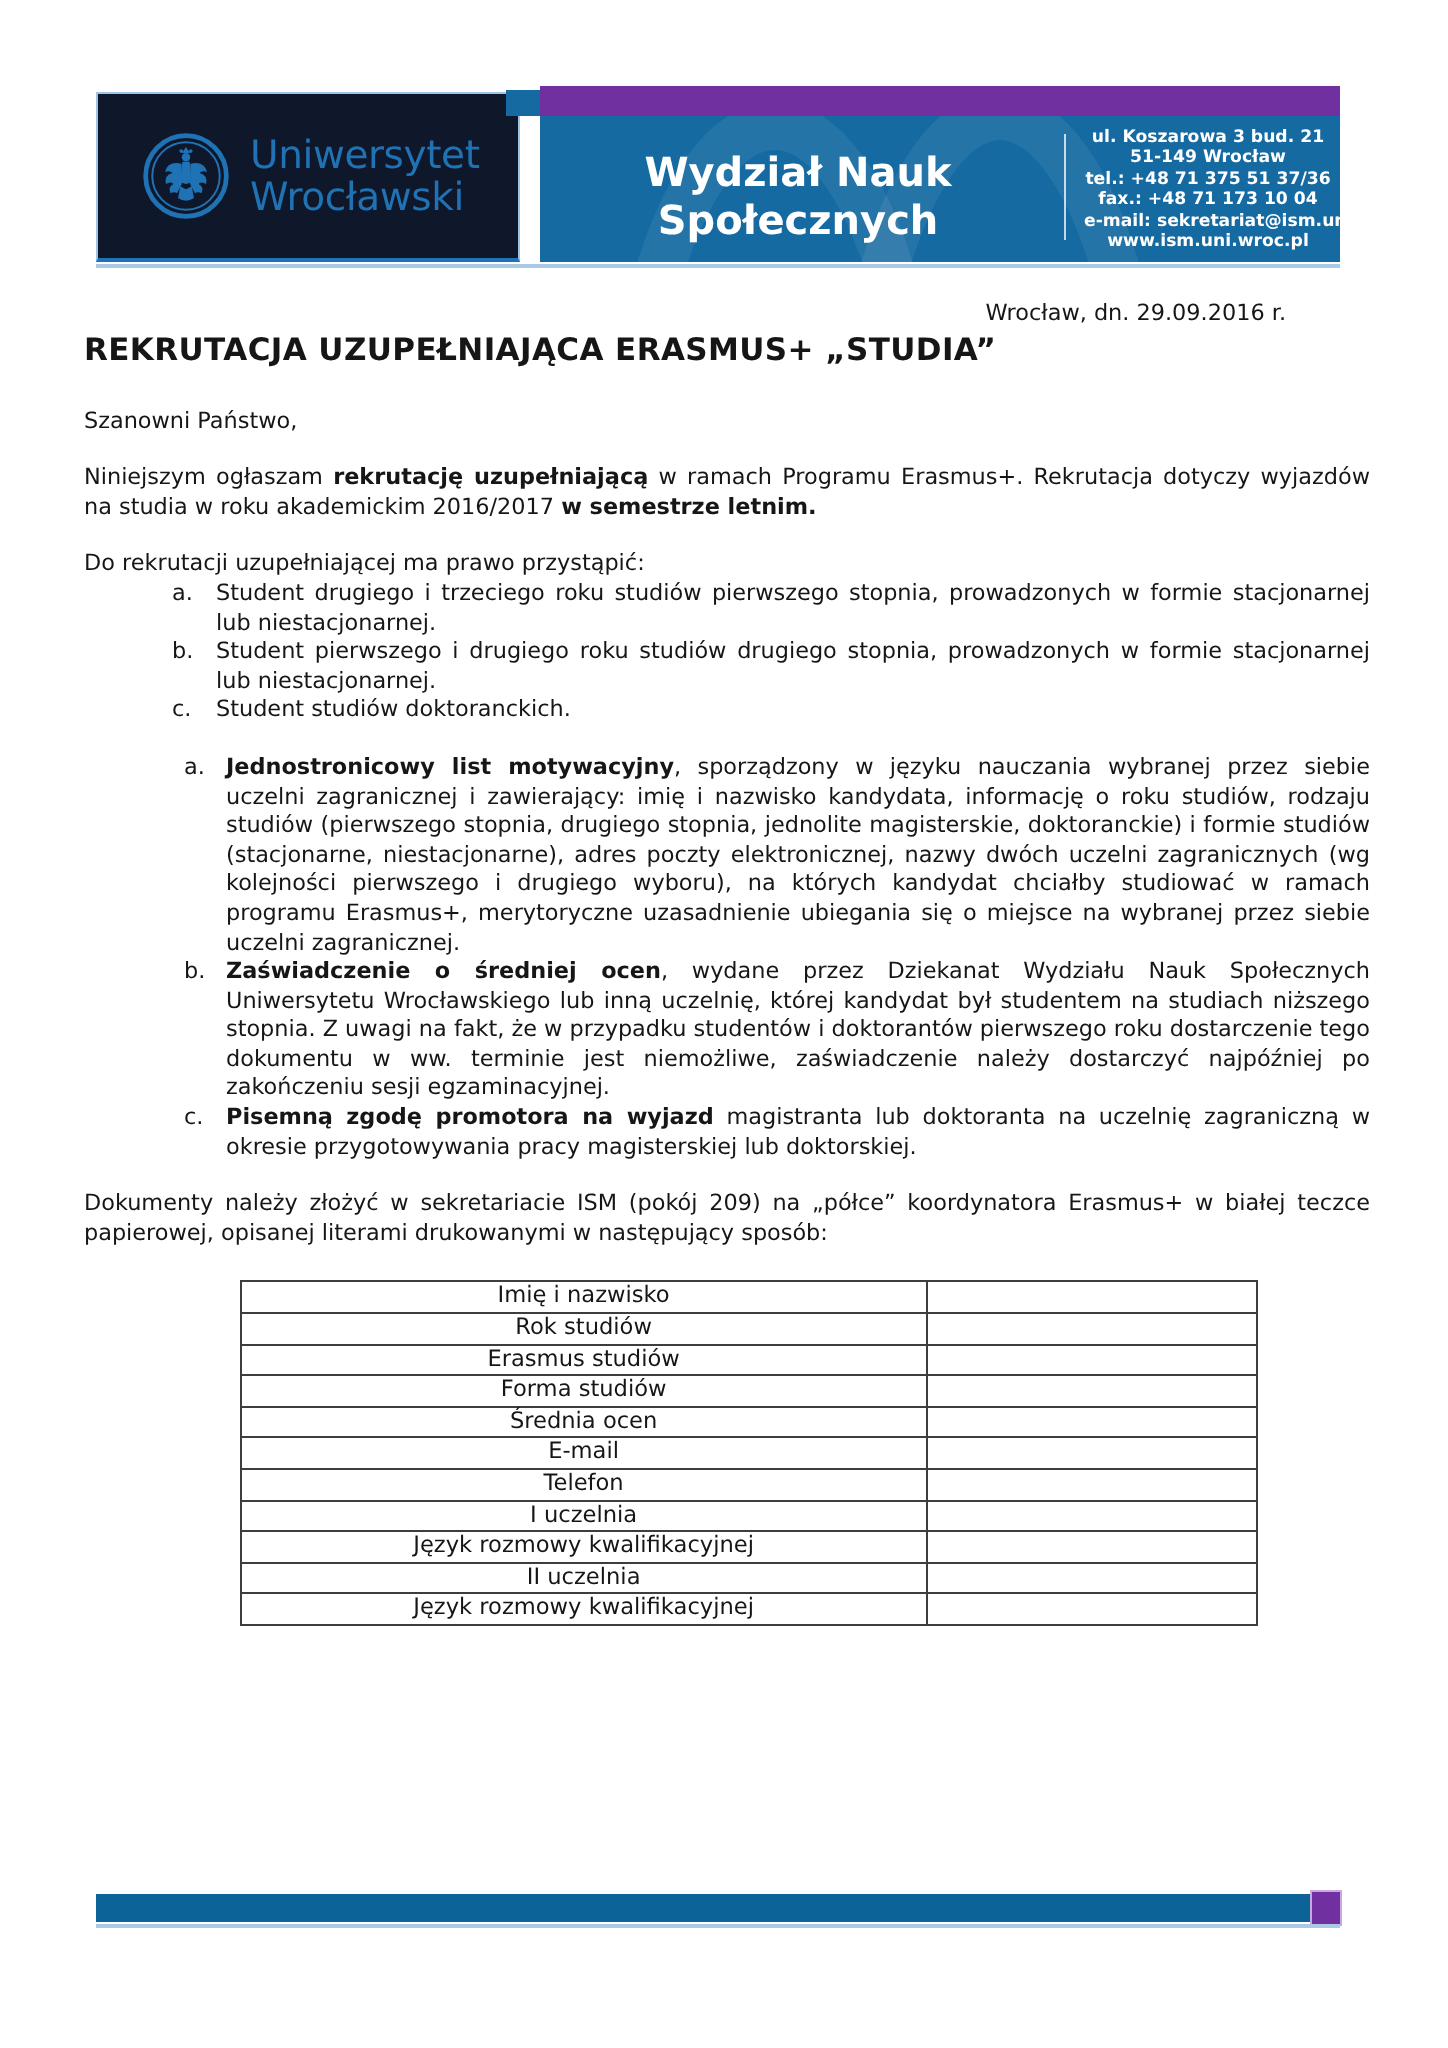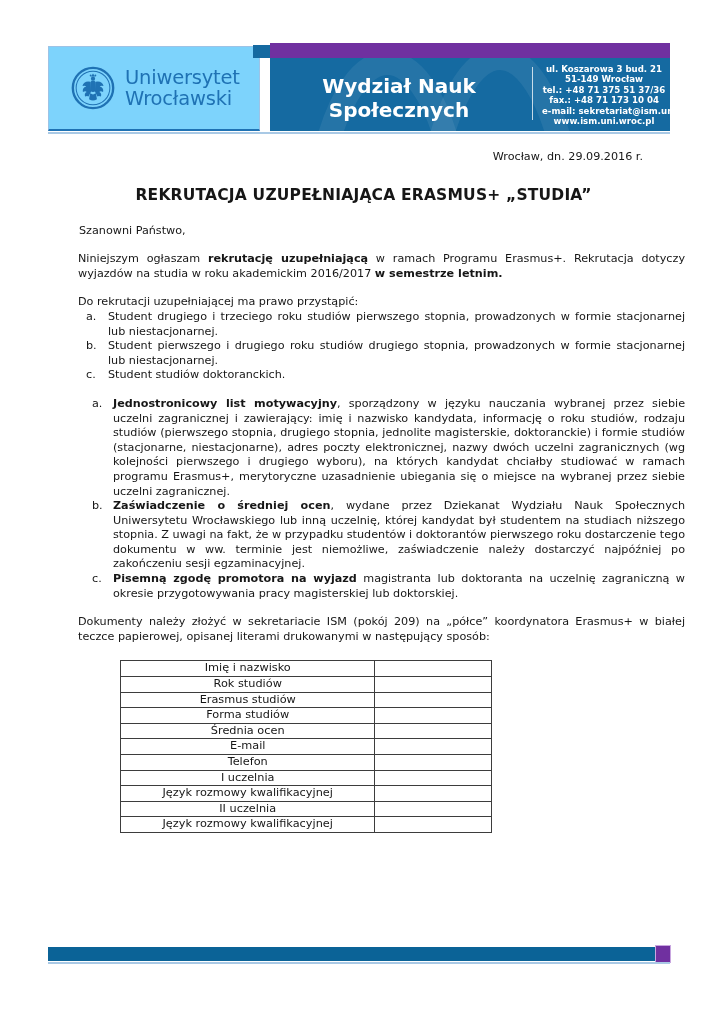--- a/index.html
+++ b/index.html
@@ -6,53 +6,53 @@
   html,body { background:#ffffff; }
   .page {
     position:relative; width:724px; height:1024px; background:#fff;
     font-family:"DejaVu Sans", sans-serif; color:#161616; overflow:hidden;
   }
 
   
   .header { position:absolute; top:46px; left:48px; width:622px; height:85px; }
   .header::after { content:""; position:absolute; left:0; right:0; bottom:-3px; height:2px; background:#A9C9E5; }
   .logo-box {
-    position:absolute; left:0; top:0; width:212px; height:85px; background:#7dd3fc;
+    position:absolute; left:0; top:0; width:212px; height:85px; background:#0f172a;
     border:1px solid #9DC3E6; border-bottom:2px solid #1F72B4;
     display:flex; align-items:center;
   }
   .eagle { margin-left:22px; flex:none; }
   .uni-name { margin-left:10px; color:#1F72B4; font-size:19.5px; line-height:21px; letter-spacing:-0.2px; }
   .notch { position:absolute; left:205px; top:-1px; width:17px; height:13px; background:#156AA1; }
   .purple-bar { position:absolute; left:222px; right:0; top:-3px; height:15px; background:#7030A0; }
   .blue-panel { position:absolute; left:222px; right:0; top:12px; bottom:0; background:#156AA1; overflow:hidden; }
   .wm { position:absolute; left:0; top:0; width:100%; height:100%; }
   .panel-titles { position:absolute; left:0; top:0; width:258px; height:100%; text-align:center; color:#fff; }
   .faculty { margin-top:16px; font-size:20px; font-weight:bold; }
   .institute { margin-top:15px; font-size:11.5px; }
   .panel-divider { position:absolute; left:262px; top:9px; bottom:11px; width:1px; background:rgba(255,255,255,0.75); }
   .panel-contact { position:absolute; left:272px; top:6px; right:4px; color:#fff; font-size:8.6px; font-weight:bold; line-height:10.4px; white-space:nowrap;text-align:center; }
 
   
   .content { position:absolute; top:150px; left:42px; width:643px; font-size:11.2px; line-height:14.6px; }
   .date-line { text-align:right; padding-right:42px; }
-  .doc-title { margin-top:20px; text-align:center; font-weight:bold; font-size:15.5px; line-height:20px; letter-spacing:0.2px; }
-  .salutation { margin-top:19px;margin-left:37px; }
-  .para { text-align:justify;margin-left:36px; }
+  .doc-title { font-weight:bold; font-size:15.5px; line-height:20px; letter-spacing:0.2px; }
+  .salutation { margin-top:19px; }
+  .para { text-align:justify; }
   .mt { margin-top:14px; }
   .list { }
   .li { display:flex; }
   .elig { padding-left:44px; }
   .elig .mk { flex:none; width:22px; }
   .docs { padding-left:50px; }
   .docs .mk { flex:none; width:21px; }
   .li .tx { flex:1; text-align:justify; }
 
   
-  table.form { margin:16px 0 0 78px; border-collapse:collapse; width:372px; }
+  table.form { margin:16px 0 0 78px; border-collapse:collapse; width:509px; }
   table.form td { border:1px solid #3d3d3d; height:15.6px; font-size:11.3px; padding:0 2px; }
   td.lbl { width:288px; text-align:center; }
   td.val { width:139px; }
 
   
   .footer-bar { position:absolute; top:947px; left:48px; width:622px; height:14px; background:#0B6397; }
   .footer-bar::before { content:""; position:absolute; right:0; top:-1px; width:14px; height:16px; background:#7030A0; outline:1px solid #C9A7E0; }
   .footer-bar::after { content:""; position:absolute; left:0; right:0; bottom:-3px; height:2px; background:#A9C9E5; }
 </style>
 </head>

